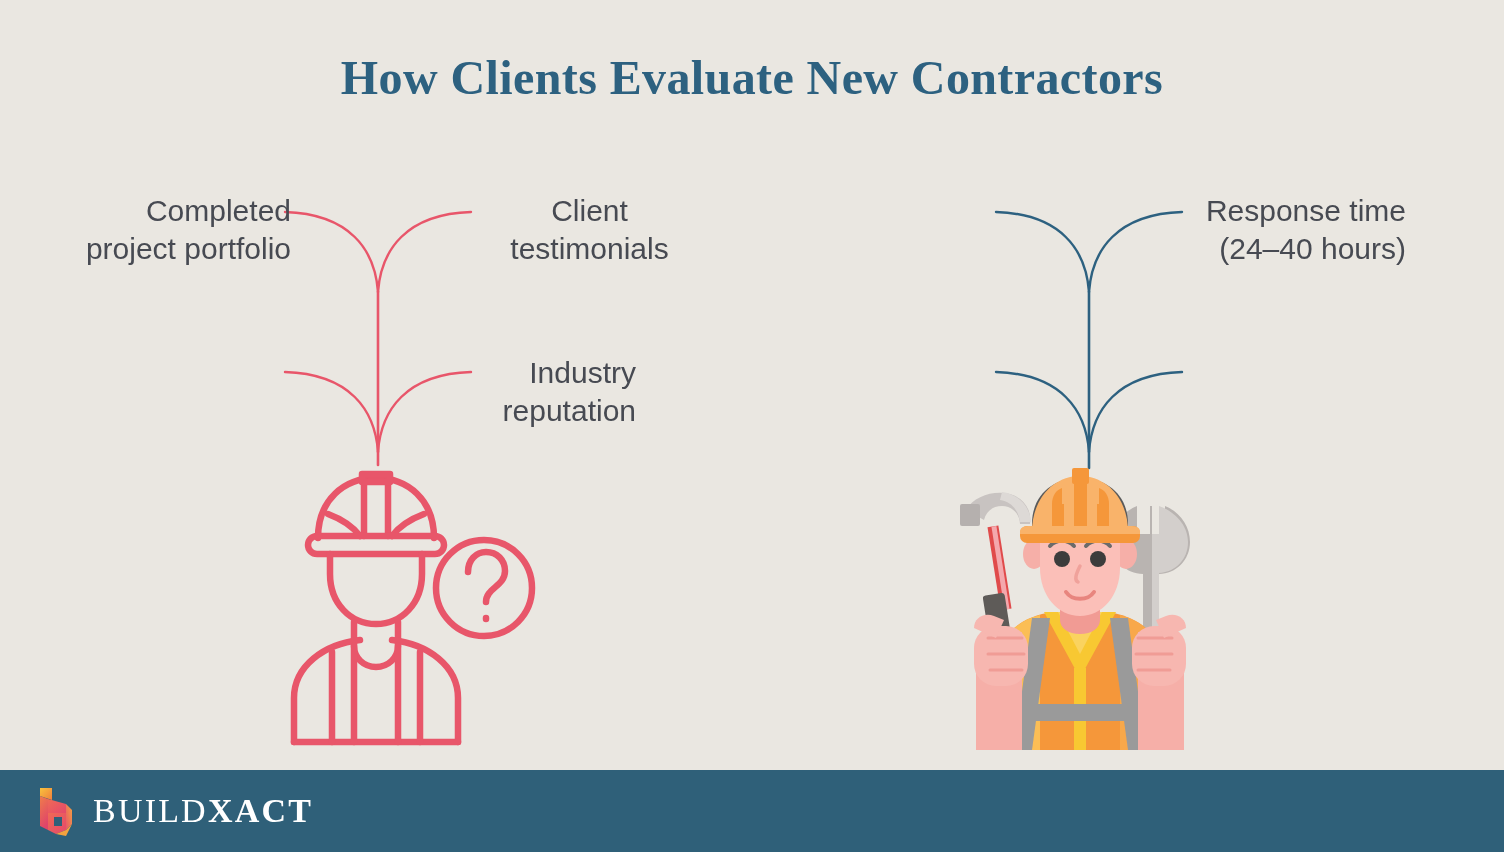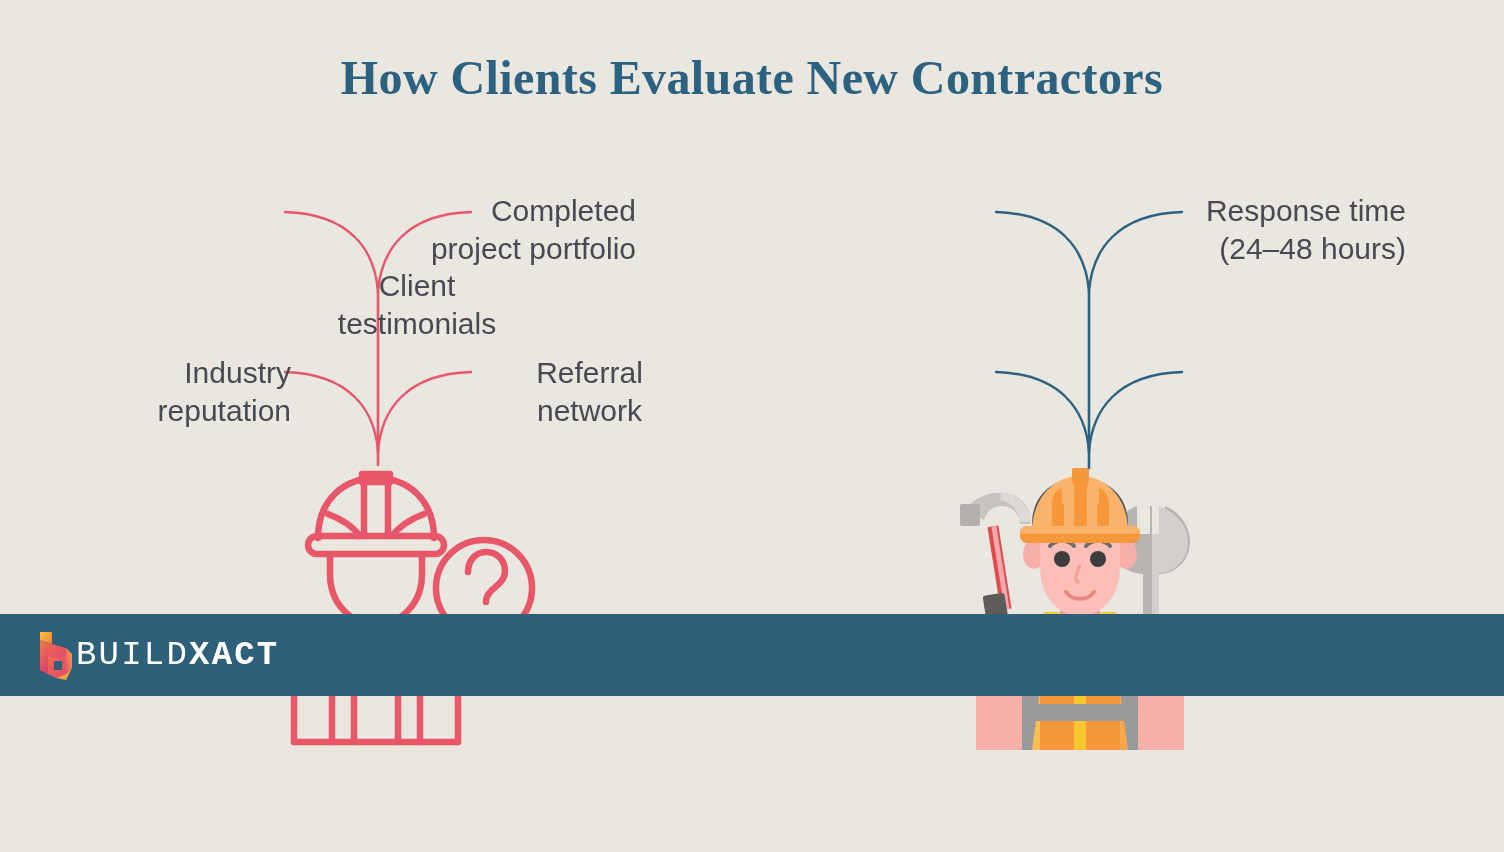--- a/index.html
+++ b/index.html
@@ -4,21 +4,21 @@
 <style>
   * { margin:0; padding:0; box-sizing:border-box; }
   html, body {
     width:1504px; height:852px;
     font-family:"Liberation Sans", sans-serif;
     background:#eae7e1;
     overflow:hidden;
   }
   #canvas {
     position:relative;
-    width:1504px; height:696px;
+    width:1504px; height:852px;
     background:#eae7e1;
   }
 
   
   #page-title {
     position:absolute;
     top:50px; left:0; width:100%;
     text-align:center;
     font-family:"Liberation Serif", serif;
     font-size:48px;
@@ -30,21 +30,21 @@
   
   .group { position:absolute; top:180px; }
   #group-left  { left:30px;  width:690px; }
   #group-right { left:700px; width:790px; }
 
   .labels-row {
     position:absolute;
     width:100%;
     display:flex;
   }
-  .row-top    { top:12px;flex-direction:column; }
+  .row-top    { top:12px; }
   .row-bottom { top:174px; }
 
   .label {
     font-size:30px;
     line-height:1.25;
     color:#474a52;
     white-space:pre-line;
   }
   .label-left  { flex:1; text-align:right; padding-right:84px; }
   .label-right { flex:1; text-align:center;  padding-left:84px; }
@@ -70,25 +70,26 @@
     background:#2f6079;
     display:flex;
     align-items:center;
   }
   #brand-logo {
     display:flex;
     align-items:center;
     margin-left:36px;
   }
   #brand-wordmark {
+    margin-left:17px;
     font-size:34px;
     letter-spacing:2.2px;
     color:#ffffff;
     font-weight:300;
-    font-family:Liberation Mono, monospace;
+    font-family:Liberation Serif, serif;
   }
   #brand-wordmark .bold { font-weight:bold; }
 </style>
 </head>
 <body>
 
 <div id="canvas">
 
   <h1 id="page-title">How Clients Evaluate New Contractors</h1>
 
@@ -107,40 +108,38 @@
     <div class="labels-row row-top">
       <div class="label label-left">Completed
 project portfolio</div>
       <div class="label label-right">Client
 testimonials</div>
     </div>
 
     <div class="labels-row row-bottom">
       <div class="label label-left">Industry
 reputation</div>
-      <div class="label label-right">Referral
-network</div>
     </div>
   </div>
 
   <div class="group" id="group-right">
 
     <svg class="connector" viewBox="0 0 790 280" preserveAspectRatio="none">
       <g fill="none" stroke="#2d6180" stroke-width="2.4" stroke-linecap="round">
         <path d="M 296 32 C 361 34 386 70 389 112"></path>
         <path d="M 482 32 C 417 34 392 70 389 112"></path>
         <path d="M 296 192 C 361 194 386 230 389 272"></path>
         <path d="M 482 192 C 417 194 392 230 389 272"></path>
         <path d="M 389 112 L 389 288" stroke-width="2.6"></path>
       </g>
     </svg>
 
     <div class="labels-row row-top">
       <div class="label label-left">Response time
-(24–48 hours)</div>
+(24–40 hours)</div>
     </div>
 
     <div class="labels-row row-bottom">
     </div>
   </div>
 
   <svg id="illus-left" viewBox="0 0 250 280">
     <g fill="none" stroke="#e8566a" stroke-width="6.5" stroke-linecap="round" stroke-linejoin="round">
 
       <path d="M 30 68 C 30 30 56 8 88 8 C 120 8 146 30 146 68"></path>

